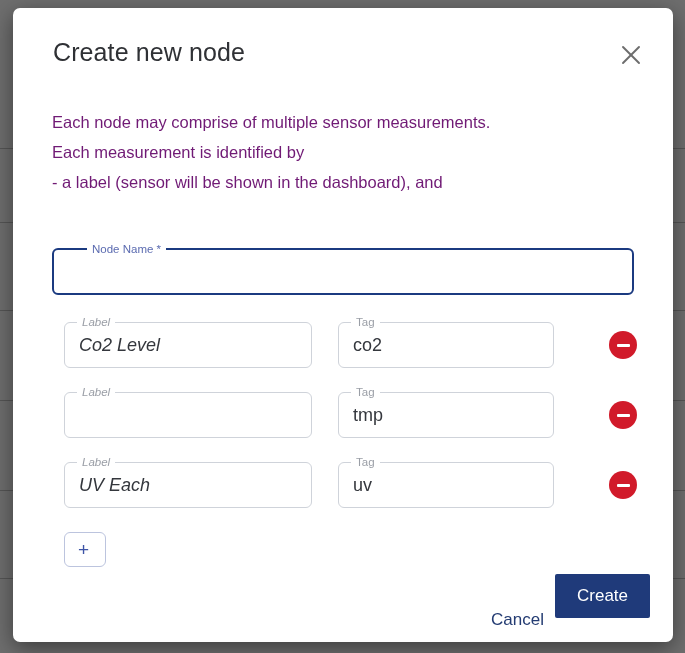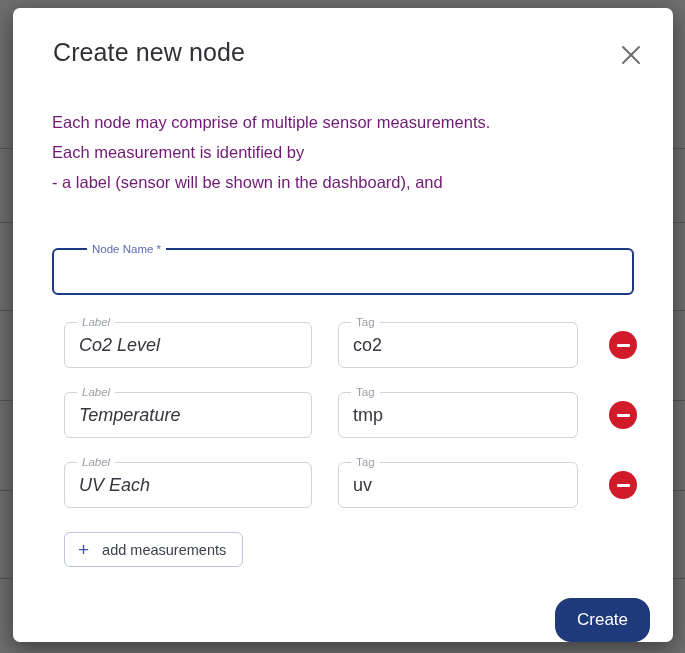--- a/index.html
+++ b/index.html
@@ -75,21 +75,21 @@
   .field.focused .value { left: 13px; font-size: 19px; }
   .caret {
     display: inline-block;
     width: 1px; height: 21px;
     background: #222; vertical-align: -4px;
     margin-left: 1px;
   }
 
   #node-field { left: 39px; top: 240px; width: 582px; height: 47px; }
   .row-label { width: 248px; height: 46px; left: 51px; font-style: italic; }
-  .row-tag   { width: 240px; height: 46px; left: 325px; }
+  .row-tag   { width: 216px; height: 46px; left: 325px; }
 
   .remove-btn {
     position: absolute;
     left: 596px; width: 28px; height: 28px;
     border-radius: 50%;
     background: #d11a2a;
     border: none; padding: 0;
     cursor: pointer;
     display: flex; align-items: center; justify-content: center;
   }
@@ -118,24 +118,24 @@
     position: absolute;
     right: 117px; top: 593px;
     height: 38px; padding: 0 12px;
     background: transparent; border: none;
     font-size: 17px; color: #233b72;
     cursor: pointer;
     font-family: "Liberation Sans", sans-serif;
   }
   #create-btn {
     position: absolute;
-    right: 23px; top: 590px;
+    right: 23px; top: 566px;
     width: 95px; height: 44px;
     background: #1f3a7a;
-    border: none; border-radius: 16px;
+    border: none; border-radius: 2px;
     color: #ffffff; font-size: 17px;
     cursor: pointer;
     font-family: "Liberation Sans", sans-serif;
   }
 </style>
 </head>
 <body>
 
 <div id="scrim">
   <div class="bg-line" style="top:148px"></div>
@@ -174,21 +174,20 @@
   <div class="field row-tag" style="top:314px">
     <span class="legend">Tag</span>
     <span class="value">co2</span>
   </div>
   <button class="remove-btn" style="top:323px" aria-label="remove measurement 1">
     <span class="bar"></span>
   </button>
 
   <div class="field row-label" style="top:384px">
     <span class="legend">Label</span>
-    <span class="value">Temperature</span>
   </div>
   <div class="field row-tag" style="top:384px">
     <span class="legend">Tag</span>
     <span class="value">tmp</span>
   </div>
   <button class="remove-btn" style="top:393px" aria-label="remove measurement 2">
     <span class="bar"></span>
   </button>
 
   <div class="field row-label" style="top:454px">
@@ -198,18 +197,18 @@
   <div class="field row-tag" style="top:454px">
     <span class="legend">Tag</span>
     <span class="value">uv</span>
   </div>
   <button class="remove-btn" style="top:463px" aria-label="remove measurement 3">
     <span class="bar"></span>
   </button>
 
   <button id="add-btn">
     <span class="plus">+</span>
-    <span class="add-label">add measurements</span>
-  </button>
-
+  </button>
+
+  <button id="cancel-btn">Cancel</button>
   <button id="create-btn">Create</button>
 
 </div>
 
 </body></html>

